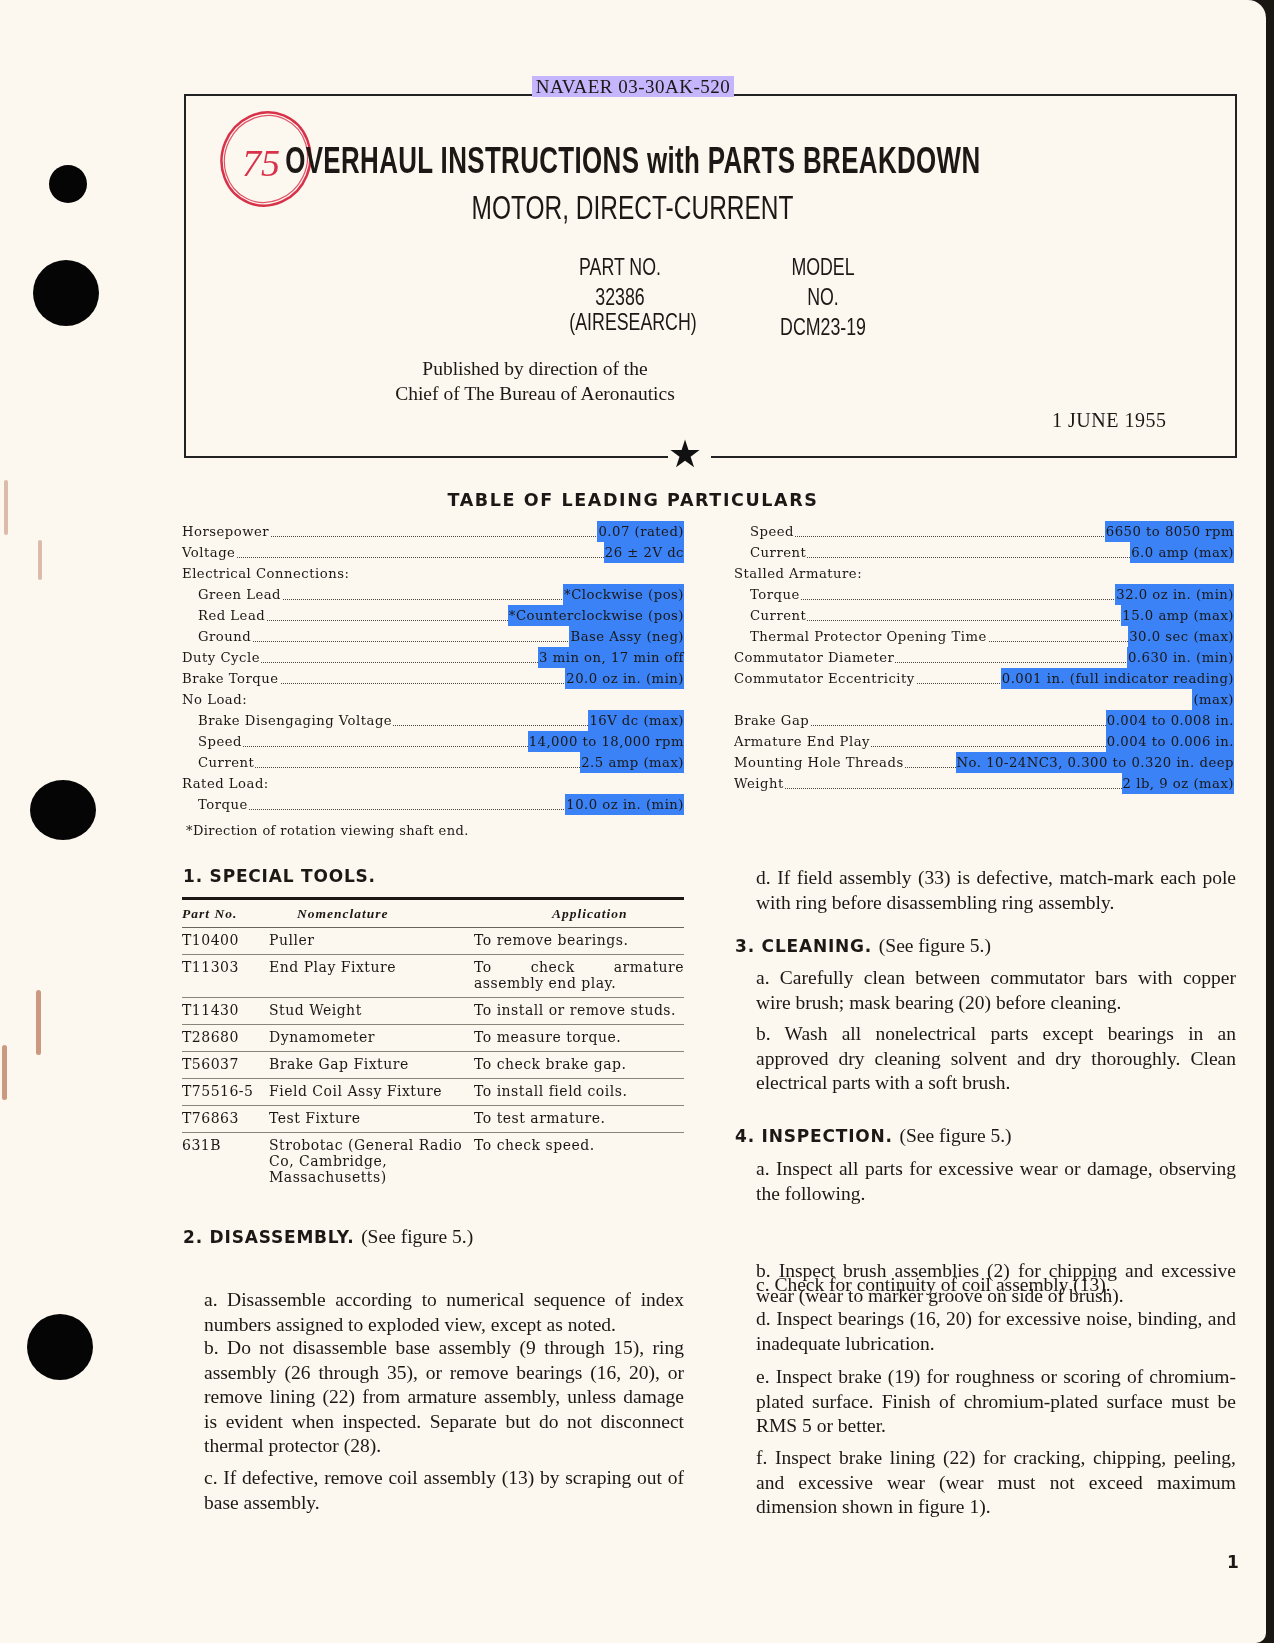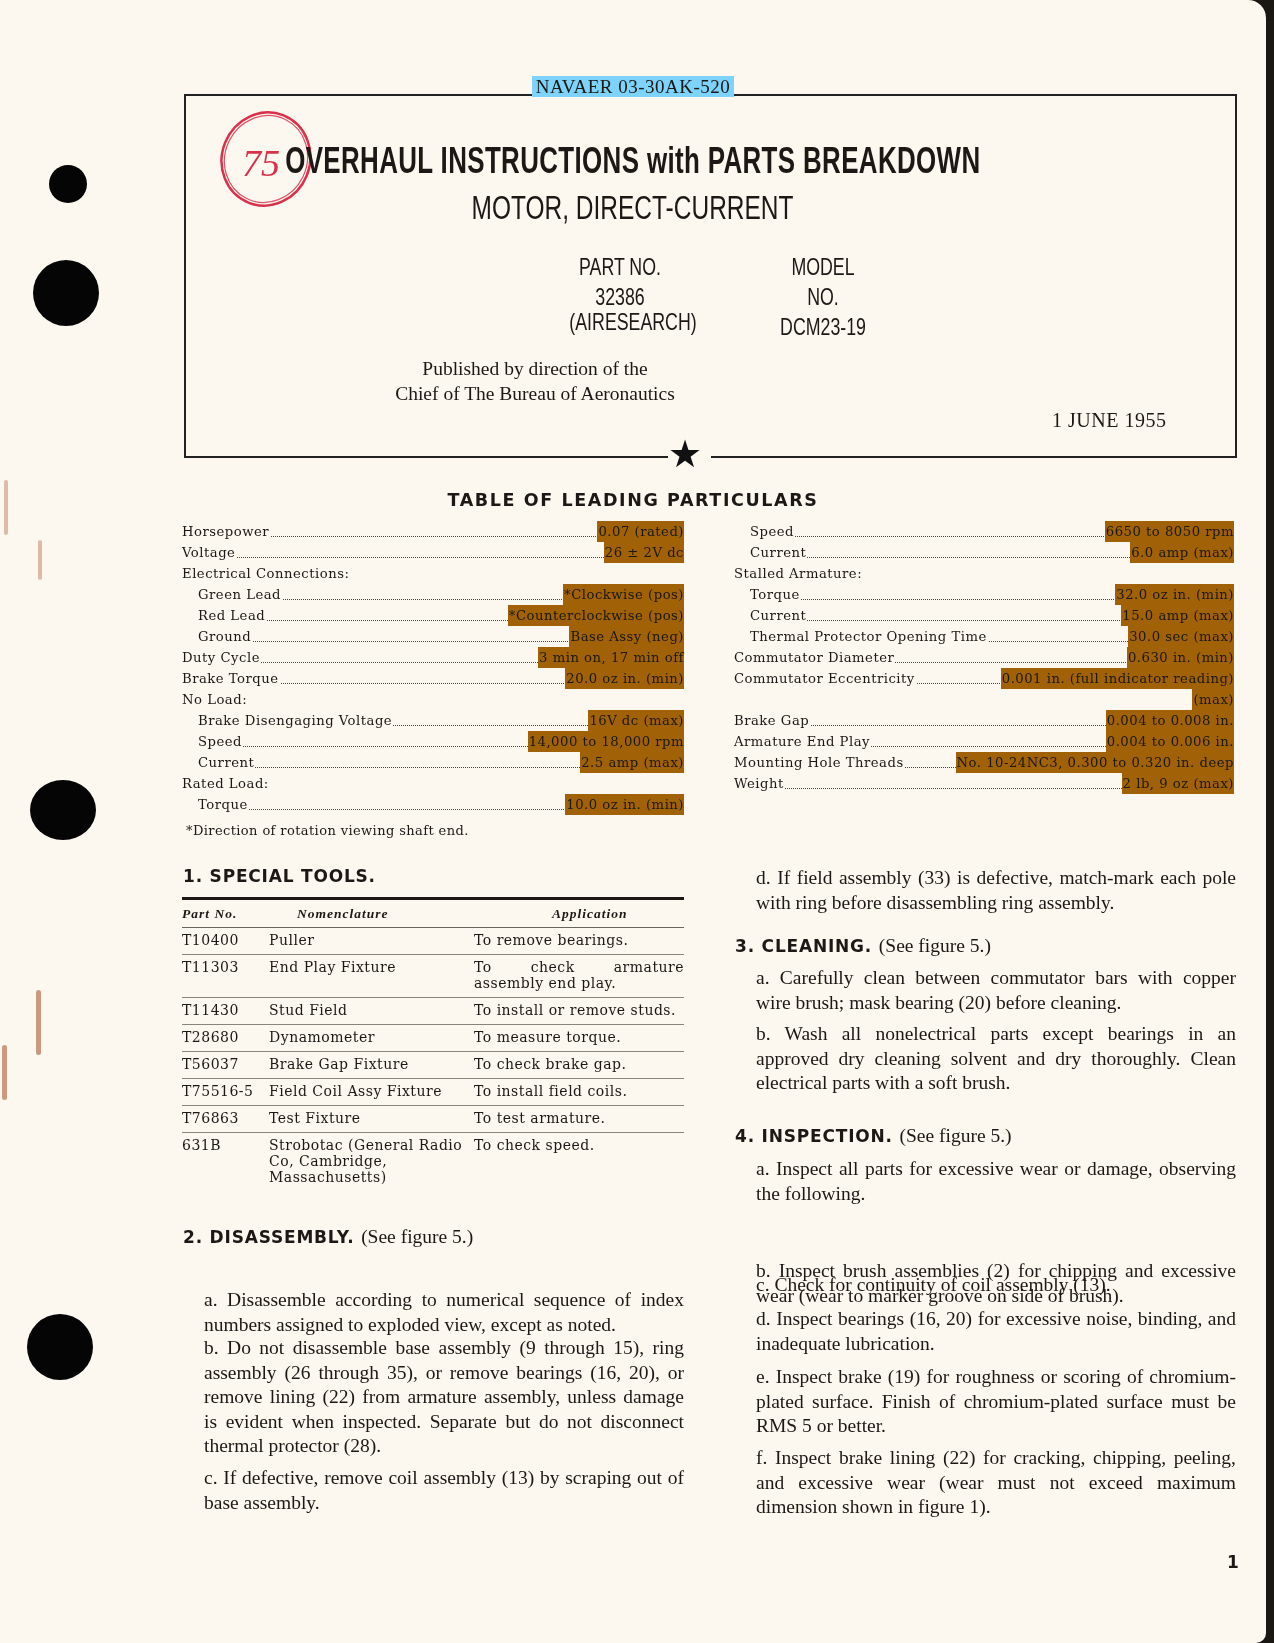--- a/index.html
+++ b/index.html
@@ -15,21 +15,21 @@
     border-top-right-radius: 18px;
     border-bottom-right-radius: 10px;
   }
   .hole { position: absolute; background: #050505; border-radius: 50%; }
   .stain { position: absolute; border-radius: 3px; background: #a04a24; opacity: .55; }
 
   .header-line {
     position: absolute; top: 76px; left: 0; width: 1266px; text-align: center;
     font-size: 19px; letter-spacing: .5px;
   }
-  .header-line span { background: #7dd3fc; padding: 0 4px; position: relative; z-index: 2; }
+  .header-line span { background: #c4b5fd; padding: 0 4px; position: relative; z-index: 2; }
 
   .title-box {
     position: absolute; left: 184px; top: 94px; width: 1049px; height: 360px;
     border-left: 2px solid #222; border-right: 2px solid #222; border-top: 2px solid #222;
   }
   .title-box .bottom-rule { position: absolute; bottom: -2px; height: 2px; background: #222; }
   .star {
     position: absolute; left: 664px; top: 433px; width: 42px; height: 42px;
     font-size: 38px; line-height: 42px; text-align: center; color: #111;
     font-family: "DejaVu Sans", sans-serif;
@@ -56,21 +56,21 @@
     position: absolute; top: 490px; left: 0; width: 1266px; text-align: center;
     font-family: "DejaVu Sans", sans-serif; font-weight: bold; font-size: 17.5px; letter-spacing: 1.6px;
   }
 
   .spec-col { position: absolute; font-family: "DejaVu Serif", serif; font-size: 13.2px; letter-spacing: .5px; }
   .spec-row { position: relative; height: 21px; line-height: 21px; white-space: nowrap; }
   .spec-row .lbl { position: absolute; left: 0; background: #fcf8ef; padding-right: 1px; z-index: 1; }
   .spec-row .dots {
     position: absolute; left: 0; right: 0; bottom: 5px; border-bottom: 1.5px dotted #4a443c; z-index: 0;
   }
-  .spec-row .val { position: absolute; right: 0; background: #a16207; padding-left: 1px; z-index: 1; }
+  .spec-row .val { position: absolute; right: 0; background: #3b82f6; padding-left: 1px; z-index: 1; }
   .spec-row.indent .lbl { left: 16px; }
   .spec-row.indent .dots { left: 16px; }
   .footnote { font-family: "DejaVu Serif", serif; font-size: 13px; letter-spacing: .4px; position: absolute; }
 
   .sec-head {
     position: absolute; font-family: "DejaVu Sans", sans-serif; font-weight: bold; font-size: 17px; letter-spacing: .8px;
   }
   .sec-head .see { font-family: "Liberation Serif", serif; font-weight: normal; font-size: 19.5px; letter-spacing: 0; }
 
   .tools-table { position: absolute; left: 182px; top: 897px; width: 502px; border-collapse: collapse; }
@@ -309,21 +309,21 @@
           <td class="c2" style="padding-right: 10px;">Puller</td>
           <td class="app">To remove bearings.</td>
         </tr>
         <tr>
           <td class="c1">T11303</td>
           <td class="c2" style="padding-right: 10px;">End Play Fixture</td>
           <td class="app">To check armature assembly end play.</td>
         </tr>
         <tr>
           <td class="c1">T11430</td>
-          <td class="c2" style="padding-right: 10px;">Stud Field</td>
+          <td class="c2" style="padding-right: 10px;">Stud Weight</td>
           <td class="app">To install or remove studs.</td>
         </tr>
         <tr>
           <td class="c1">T28680</td>
           <td class="c2" style="padding-right: 10px;">Dynamometer</td>
           <td class="app">To measure torque.</td>
         </tr>
         <tr>
           <td class="c1">T56037</td>
           <td class="c2" style="padding-right: 10px; margin-left: 43px;">Brake Gap Fixture</td>

